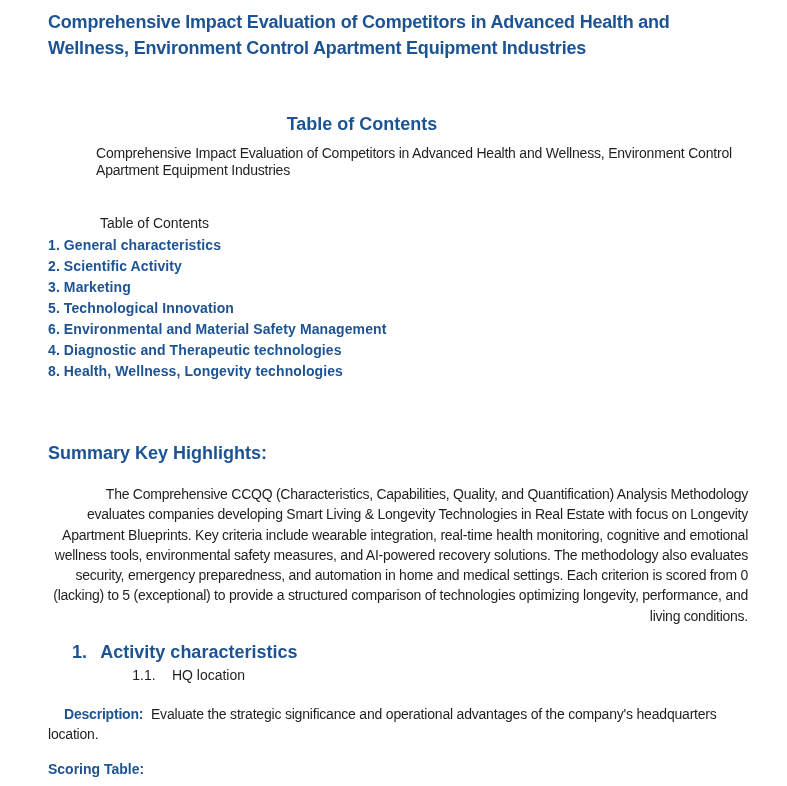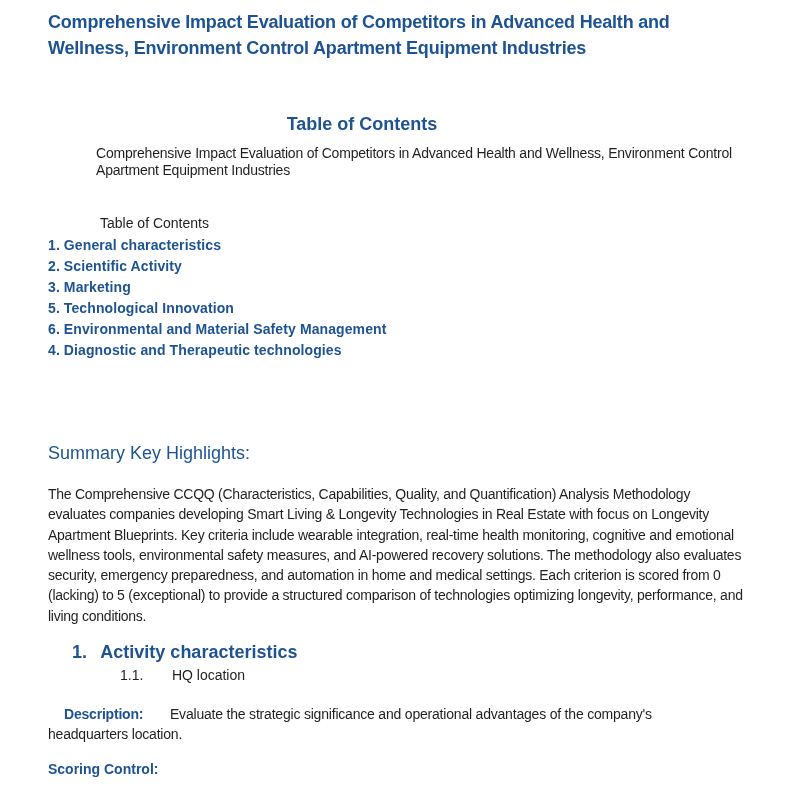--- a/index.html
+++ b/index.html
@@ -24,72 +24,73 @@
     position: absolute; left: 100px; top: 215px; font-size: 14px;
   }
   .toc-list {
     position: absolute; left: 48px; top: 236px; margin: 0; padding: 0; list-style: none;
   }
   .toc-list li {
     font-size: 14px; font-weight: bold; height: 21px; line-height: 19px; letter-spacing: 0.1px;
     cursor: pointer;
   }
   .summary-heading {
-    position: absolute; left: 48px; top: 443px; font-size: 18px; font-weight: normal;
+    position: absolute; left: 48px; top: 443px; font-size: 18px; font-weight: bold;
   }
   .summary-body {
     position: absolute; left: 48px; top: 484px; width: 700px;
-    font-size: 14px; line-height: 20.3px; letter-spacing: -0.25px;
+    font-size: 14px; line-height: 20.3px; letter-spacing: -0.25px; text-align: right;
   }
   .section-heading {
     position: absolute; left: 72px; top: 642px; font-size: 18px; font-weight: bold;
   }
   .section-heading .num { display: inline-block; width: 24px; }
   .subsection {
     position: absolute; left: 120px; top: 667px; font-size: 14px;
   }
-  .subsection .num { display: inline-block; width: 48px; }
+  .subsection .num { display: inline-block; width: 48px; text-align: center; }
   .description {
     position: absolute; left: 48px; top: 704px; width: 680px;
     font-size: 14px; line-height: 20px; letter-spacing: -0.2px;
   }
-  .description .label { font-weight: bold; margin-right: 23px; padding-left: 16px; }
+  .description .label { font-weight: bold; margin-right: 4px; padding-left: 16px; }
   .scoring {
     position: absolute; left: 48px; top: 761px; font-size: 14px; font-weight: bold;
   }
 </style>
 </head>
 <body>
 
 <div class="doc-title blue">Comprehensive Impact Evaluation of Competitors in Advanced Health and Wellness, Environment Control Apartment Equipment Industries</div>
 
 <div class="toc-heading blue">Table of Contents</div>
 <div class="toc-subtitle">Comprehensive Impact Evaluation of Competitors in Advanced Health and Wellness, Environment Control Apartment Equipment Industries</div>
 <div class="toc-label">Table of Contents</div>
 
 <ul class="toc-list blue">
   <li>1. General characteristics</li>
   <li>2. Scientific Activity</li>
   <li>3. Marketing</li>
   <li>5. Technological Innovation</li>
   <li>6. Environmental and Material Safety Management</li>
   <li>4. Diagnostic and Therapeutic technologies</li>
+  <li>8. Health, Wellness, Longevity technologies</li>
 </ul>
 
 <div class="summary-heading blue">Summary Key Highlights:</div>
 <div class="summary-body">The Comprehensive CCQQ (Characteristics, Capabilities, Quality, and Quantification) Analysis Methodology evaluates companies developing Smart Living &amp; Longevity Technologies in Real Estate with focus on Longevity Apartment Blueprints. Key criteria include wearable integration, real-time health monitoring, cognitive and emotional wellness tools, environmental safety measures, and AI-powered recovery solutions. The methodology also evaluates security, emergency preparedness, and automation in home and medical settings. Each criterion is scored from 0 (lacking) to 5 (exceptional) to provide a structured comparison of technologies optimizing longevity, performance, and living conditions.</div>
 
 <div class="section-heading blue">
   <span class="num">1.</span>
   <span>Activity characteristics</span>
 </div>
 
 <div class="subsection">
   <span class="num">1.1.</span>
   <span>HQ location</span>
 </div>
 
 <div class="description">
   <span class="label blue">Description:</span>
   <span>Evaluate the strategic significance and operational advantages of the company's headquarters location.</span>
 </div>
 
-<div class="scoring blue">Scoring Control:</div>
+<div class="scoring blue">Scoring Table:</div>
 
 </body></html>

